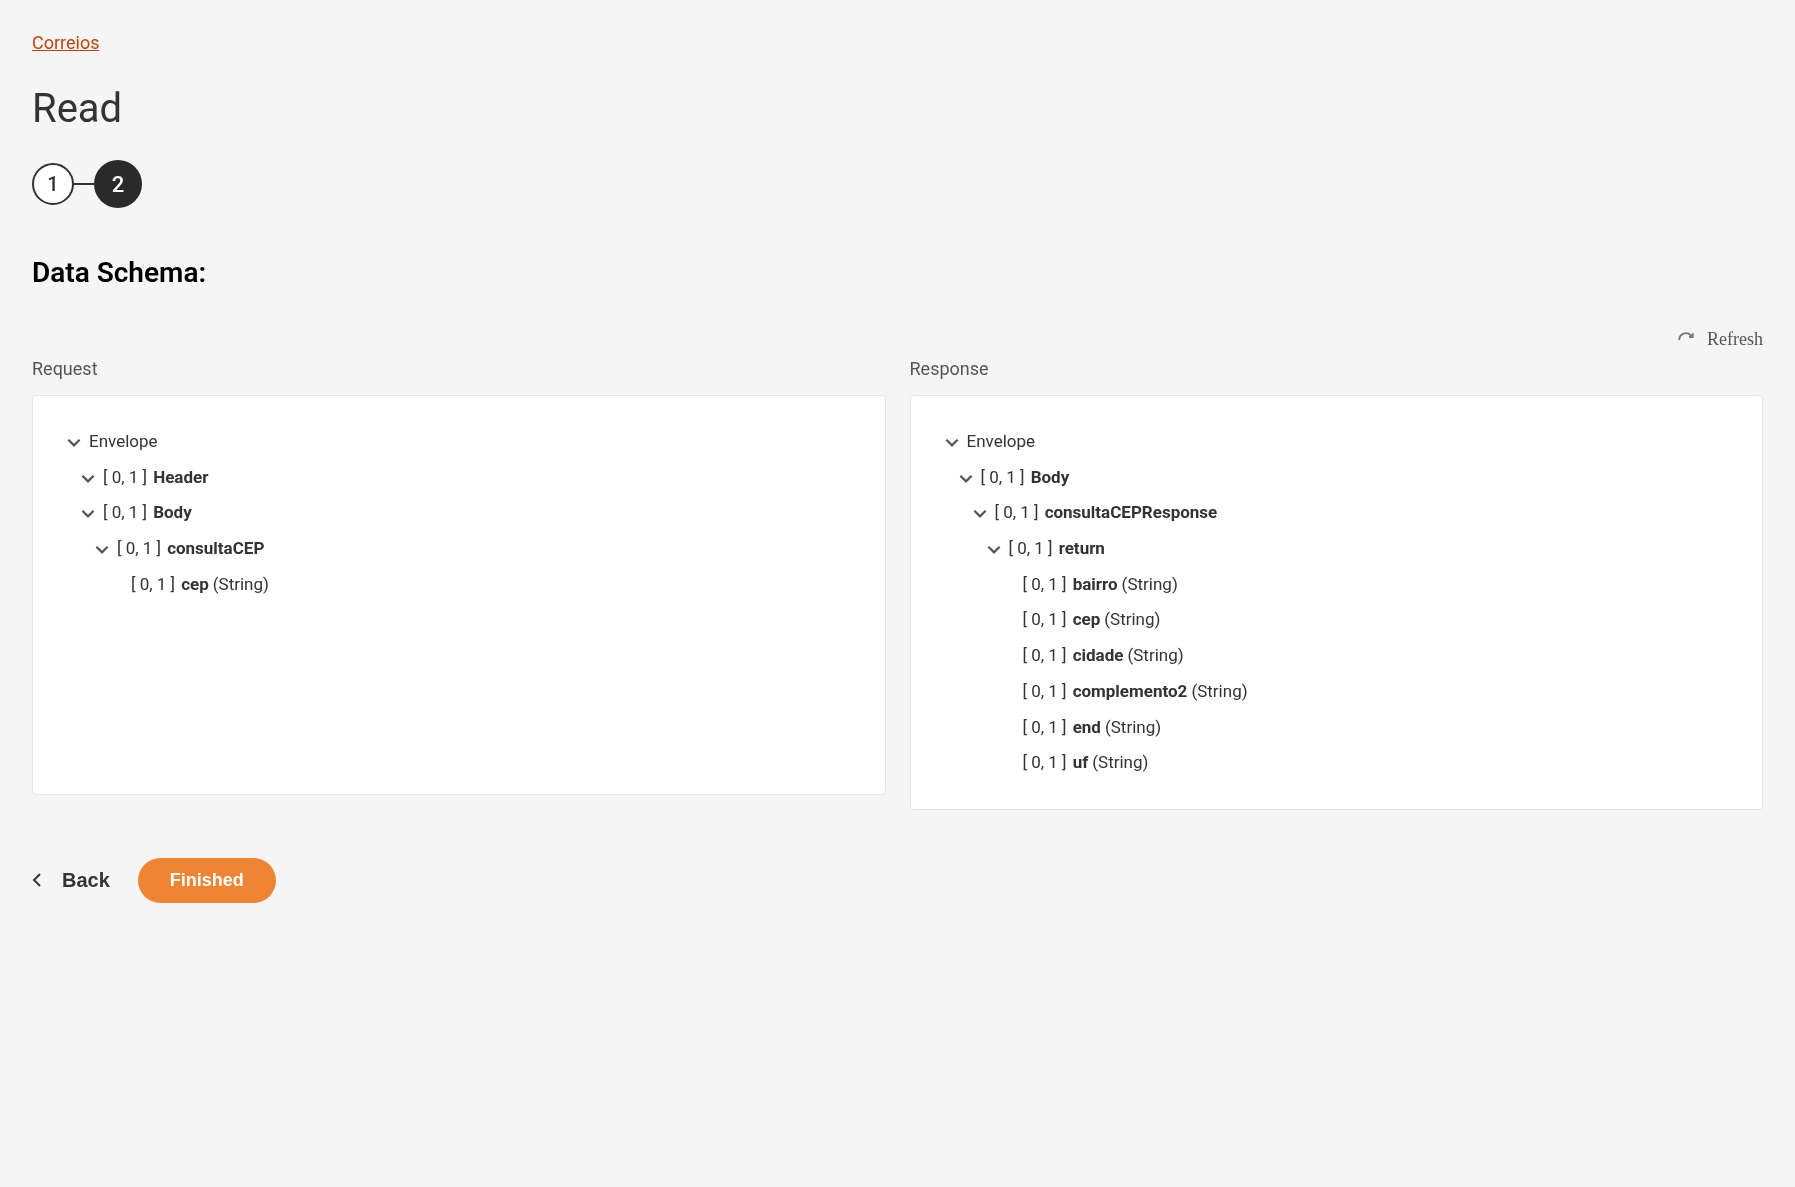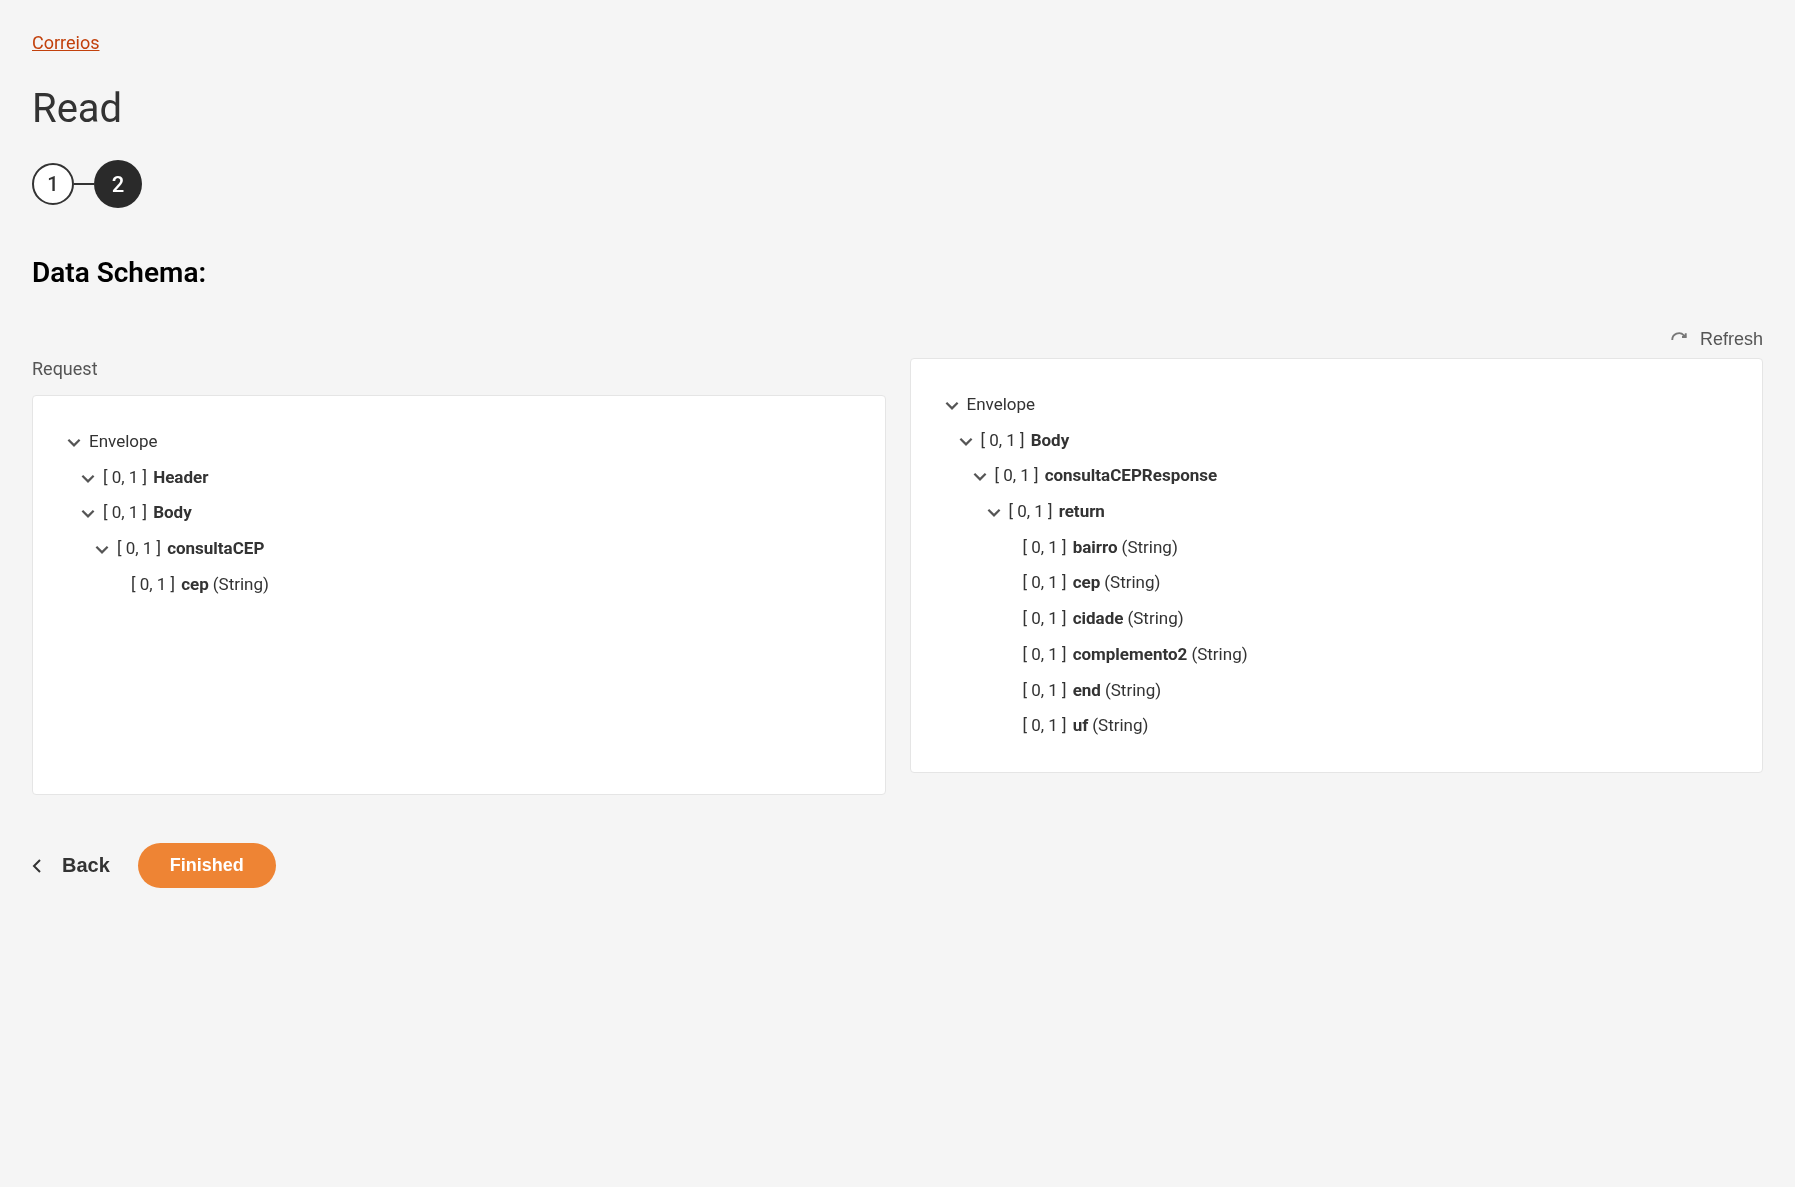--- a/index.html
+++ b/index.html
@@ -73,20 +73,21 @@
     }
     .refresh-btn {
       display: flex;
       align-items: center;
       gap: 12px;
       background: none;
       border: none;
       font-size: 18px;
       color: #555;
       cursor: pointer;
+      font-family: Liberation Serif, serif;
     }
     .refresh-icon {
       width: 18px;
       height: 18px;
     }
     .panels {
       display: flex;
       gap: 24px;
     }
     .panel-wrapper {
@@ -241,20 +242,21 @@
         </div>
         <div class="tree-row indent-3">
           <span class="no-chevron"></span>
           <span class="cardinality">[ 0, 1 ]</span> 
           <span class="node-name">cep</span>
           <span class="node-type"> (String)</span>
         </div>
       </div>
   </div>
   <div class="panel-wrapper">
+    <div class="panel-label">Response</div>
     <div class="panel" id="response-tree">
         <div class="tree-row indent-0">
           <svg class="chevron" viewBox="0 0 16 16" fill="none" stroke="#555" stroke-width="2">
             <path d="M3 6l5 5 5-5"></path>
           </svg>
           <span class="node-name-normal">Envelope</span>
         </div>
         <div class="tree-row indent-1">
           <svg class="chevron" viewBox="0 0 16 16" fill="none" stroke="#555" stroke-width="2">
             <path d="M3 6l5 5 5-5"></path>

